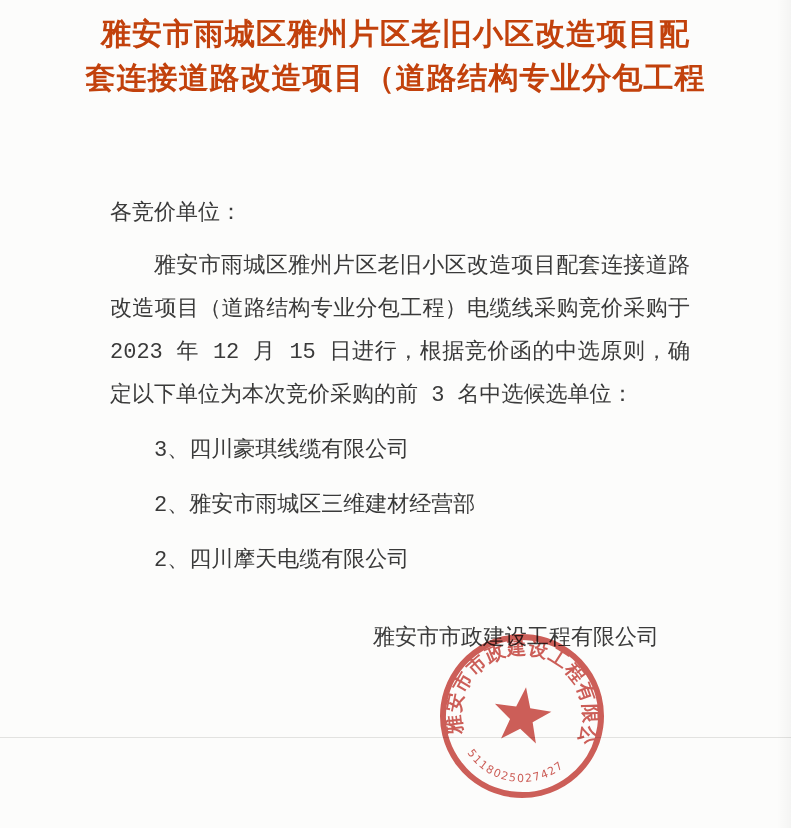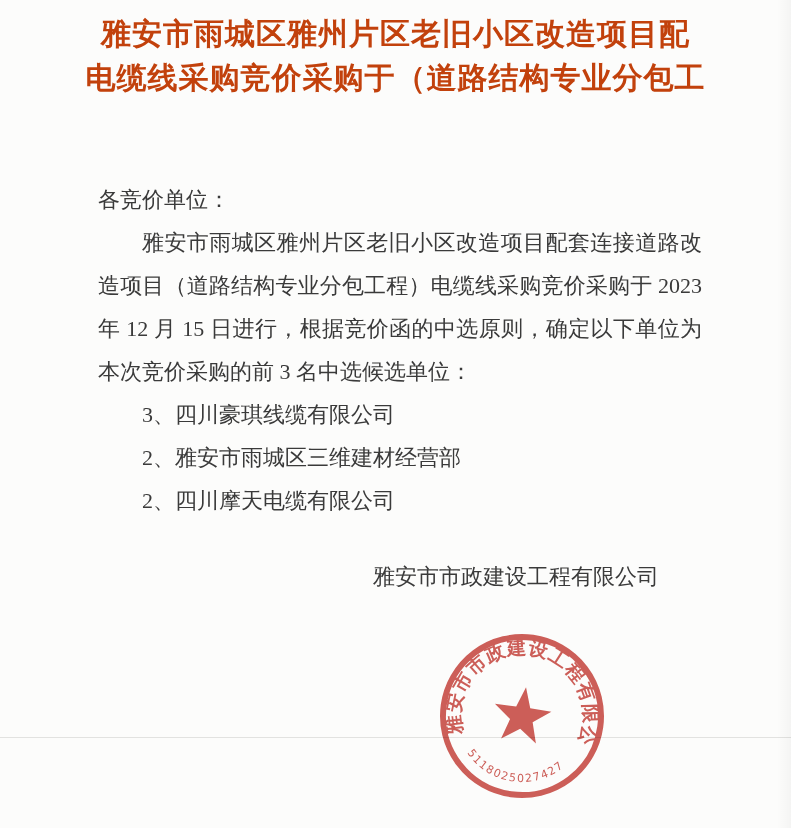--- a/index.html
+++ b/index.html
@@ -41,22 +41,22 @@
     color:#c2410c;
     z-index:1;
   }
   .body-text {
     position:absolute;
     top:178px; left:98px; width:604px;
     font-size:22px;
     line-height:43px;
     z-index:1;
   }
-  .body-text p { margin:0; text-align:justify; }
-  .indent { text-indent:2em; }
+  .body-text p { margin:12px; text-align:justify; }
+  .indent { text-indent:2em;font-family:Liberation Mono, monospace; }
   .signature { margin-top:33px; text-align:right; }
   .signature .company { padding-right:43px; line-height:43px; }
   .signature .date { padding-right:100px; line-height:43px; }
   .seal {
     position:absolute;
     left:437px; top:631px;
     width:170px; height:170px;
     transform:rotate(8deg);
     opacity:0.86;
     mix-blend-mode:multiply;
@@ -67,21 +67,21 @@
 </style>
 </head>
 <body>
 
 <div class="page">
 
   <div class="scan-line"></div>
 
   <h1 class="title">
     <div>雅安市雨城区雅州片区老旧小区改造项目配</div>
-    <div>电缆线采购竞价采购于（道路结构专业分包工</div>
+    <div>套连接道路改造项目（道路结构专业分包工程</div>
   </h1>
 
   <div class="body-text">
     <p class="salutation">各竞价单位：</p>
     <p class="indent">雅安市雨城区雅州片区老旧小区改造项目配套连接道路改造项目（道路结构专业分包工程）电缆线采购竞价采购于 2023 年 12 月 15 日进行，根据竞价函的中选原则，确定以下单位为本次竞价采购的前 3 名中选候选单位：</p>
     <p class="indent">3、四川豪琪线缆有限公司</p>
     <p class="indent">2、雅安市雨城区三维建材经营部</p>
     <p class="indent">2、四川摩天电缆有限公司</p>
 
     <div class="signature">

